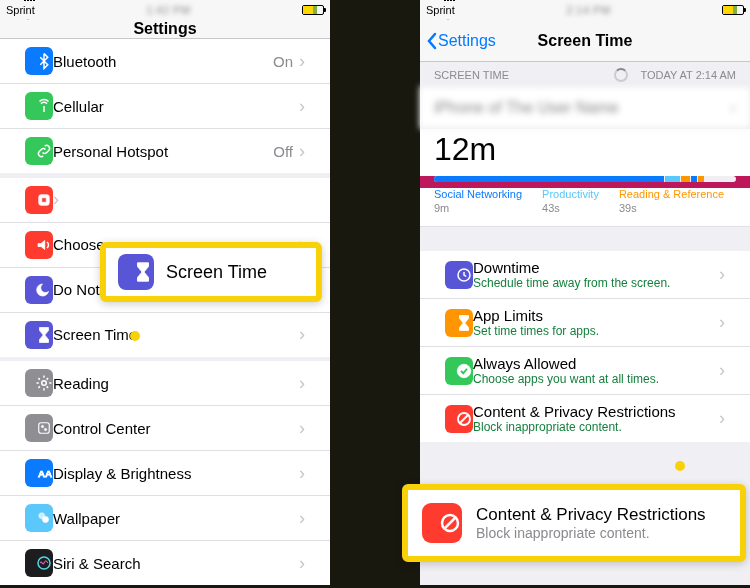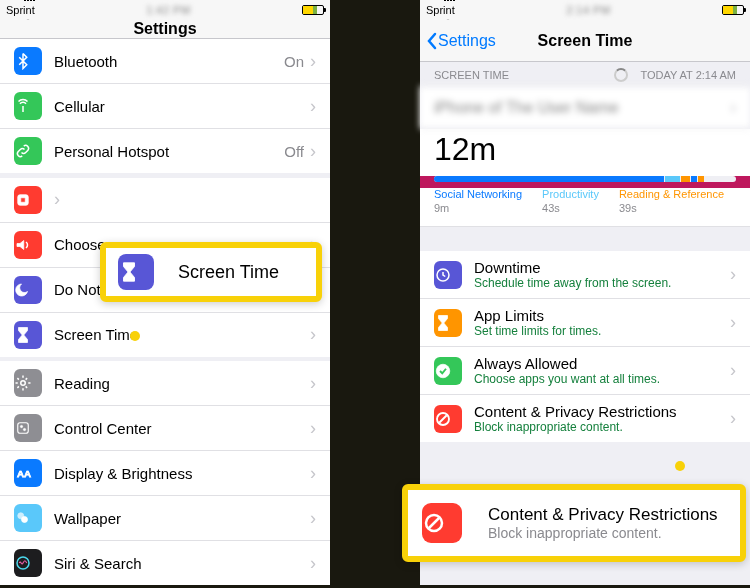--- a/index.html
+++ b/index.html
@@ -19,25 +19,25 @@
   .battery::after { content: ''; position: absolute; right: -3px; top: 2px; width: 2px; height: 4px; background: #000; border-radius: 0 1px 1px 0; }
   .battfill { height: 100%; width: 68%; display: flex; }
   .bf1 { background: #ffd700; width: 70%; }
   .bf2 { background: #7cb342; width: 30%; }
 
   .navheader { height: 42px; background: #f7f7f7; border-bottom: 1px solid #c7c7cc; display: flex; align-items: center; justify-content: center; position: relative; }
   .navtitle { font-weight: 600; font-size: 16px; color: #000; }
   .navback { position: absolute; left: 6px; display: flex; align-items: center; color: #007aff; font-size: 16px; }
 
   .group { background: #fff; }
-  .row { display: flex; align-items: center; padding: 8px 14px; border-bottom: 1px solid #e0e0e4; min-height: 44px; position: relative; }
+  .row { display: flex; align-items: center; padding: 8px 25px; border-bottom: 1px solid #e0e0e4; min-height: 44px; position: relative; }
   .row:last-child { border-bottom: none; }
   .groupgap { height: 24px; }
 
-  .icon { width: 28px; height: 28px; border-radius: 6px; display: flex; align-items: center; justify-content: flex-start; margin-right: 12px; flex-shrink: 0; }
+  .icon { width: 28px; height: 28px; border-radius: 6px; display: flex; align-items: center; justify-content: flex-end; flex-shrink: 0; }
   .iconsvg { width: 18px; height: 18px; fill: #fff; stroke: #fff; }
   .rowlabel { flex: 1; font-size: 15px; color: #000; }
   .rowvalue { color: #8a8a8f; font-size: 15px; margin-right: 6px; }
   .chevron { color: #c6c6cb; font-size: 18px; }
 
   .sectionheader { font-size: 11px; color: #8a8a8f; padding: 6px 14px 4px; text-transform: uppercase; display: flex; justify-content: space-between; align-items: center; }
   .spinner { width: 14px; height: 14px; border: 2px solid #ccc; border-top-color: #888; border-radius: 50%; display: inline-block; }
 
   .bignum { font-size: 32px; font-weight: 300; color: #000; padding: 2px 14px 8px; background: #fff; }
   .blurrow { filter: blur(3px); color: #888; padding: 10px 14px; background: #fff; border-bottom: 1px solid #e0e0e4; border-top: 1px solid #e0e0e4; display: flex; justify-content: space-between; align-items: center; }
@@ -317,21 +317,21 @@
         <span class="chevron">›</span>
       </div>
       <div class="row">
         <span class="icon" style="background: rgb(255, 149, 0);">
           <svg class="iconsvg" viewBox="0 0 24 24">
             <path d="M6 2h12v4l-5 6 5 6v4H6v-4l5-6-5-6z" fill="#fff"></path>
           </svg>
         </span>
         <div class="tworow">
           <span class="title">App Limits</span>
-          <span class="sub">Set time limits for times.</span>
+          <span class="sub">Set time times for apps.</span>
         </div>
         <span class="chevron">›</span>
       </div>
       <div class="row">
         <span class="icon" style="background: rgb(52, 199, 89);">
           <svg class="iconsvg" viewBox="0 0 24 24">
             <circle cx="12" cy="12" r="9" fill="#fff"></circle>
             <path d="M8 12l3 3 5-6" fill="none" stroke="#34c759" stroke-width="2.5"></path>
           </svg>
         </span>

